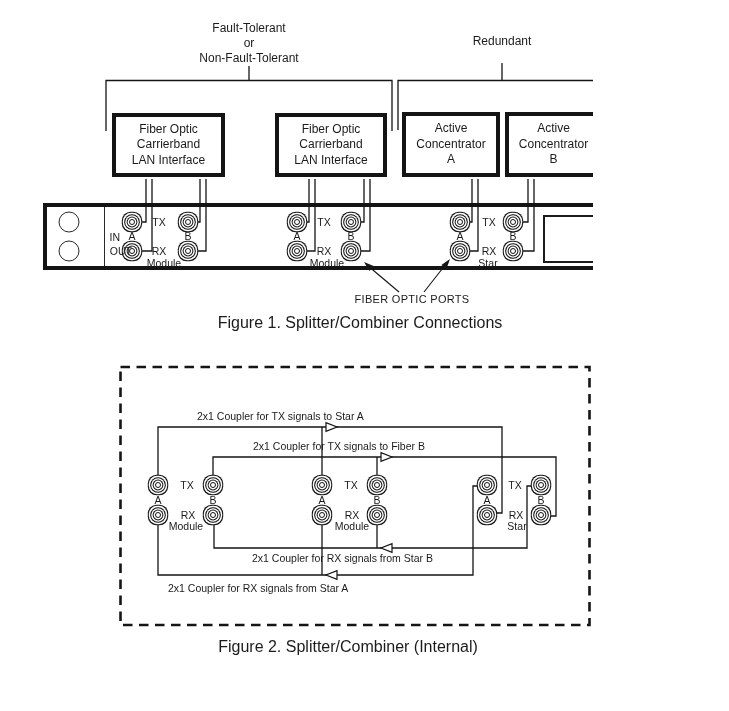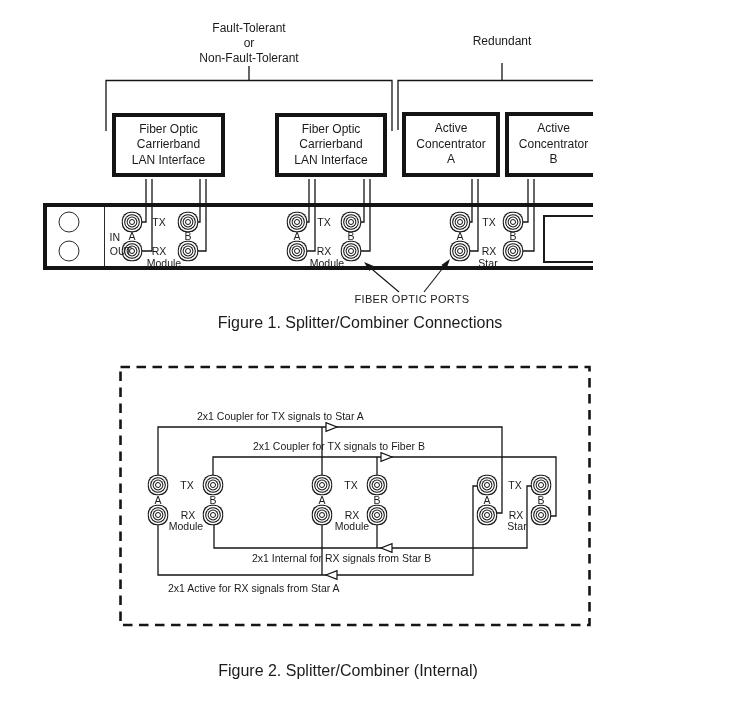--- a/index.html
+++ b/index.html
@@ -160,36 +160,36 @@
   <div class="port" style="left:377px;top:485px;"></div>
   <div class="port" style="left:322px;top:515px;"></div>
   <div class="port" style="left:377px;top:515px;"></div>
   <div class="port" style="left:487px;top:485px;"></div>
   <div class="port" style="left:541px;top:485px;"></div>
   <div class="port" style="left:487px;top:515px;"></div>
   <div class="port" style="left:541px;top:515px;"></div>
 
   <span class="lbl la" style="left:165px;top:416px;margin-left:32px;">2x1 Coupler for TX signals to Star A</span>
   <span class="lbl la" style="left:253px;top:446px;">2x1 Coupler for TX signals to Fiber B</span>
-  <span class="lbl la" style="left:252px;top:558px;">2x1 Internal for RX signals from Star B</span>
-  <span class="lbl la" style="left:168px;top:588px;">2x1 Active for RX signals from Star A</span>
+  <span class="lbl la" style="left:252px;top:558px;">2x1 Coupler for RX signals from Star B</span>
+  <span class="lbl la" style="left:168px;top:588px;">2x1 Coupler for RX signals from Star A</span>
 
   <span class="lbl" style="left:187px;top:485px;">TX</span>
   <span class="lbl" style="left:188px;top:515px;">RX</span>
   <span class="lbl" style="left:158px;top:500px;">A</span>
   <span class="lbl" style="left:213px;top:500px;">B</span>
   <span class="lbl" style="left:186px;top:526px;">Module</span>
 
   <span class="lbl" style="left:351px;top:485px;">TX</span>
   <span class="lbl" style="left:352px;top:515px;">RX</span>
   <span class="lbl" style="left:322px;top:500px;">A</span>
   <span class="lbl" style="left:377px;top:500px;">B</span>
   <span class="lbl" style="left:352px;top:526px;">Module</span>
 
   <span class="lbl" style="left:515px;top:485px;">TX</span>
   <span class="lbl" style="left:516px;top:515px;">RX</span>
   <span class="lbl" style="left:487px;top:500px;">A</span>
   <span class="lbl" style="left:541px;top:500px;">B</span>
   <span class="lbl" style="left:517px;top:526px;">Star</span>
 
-  <span class="lbl caption" style="left:348px;top:670px;">Figure 2. Splitter/Combiner (Internal)</span>
+  <span class="lbl caption" style="left:348px;top:646px;">Figure 2. Splitter/Combiner (Internal)</span>
 
 </div>
 
 </body></html>

